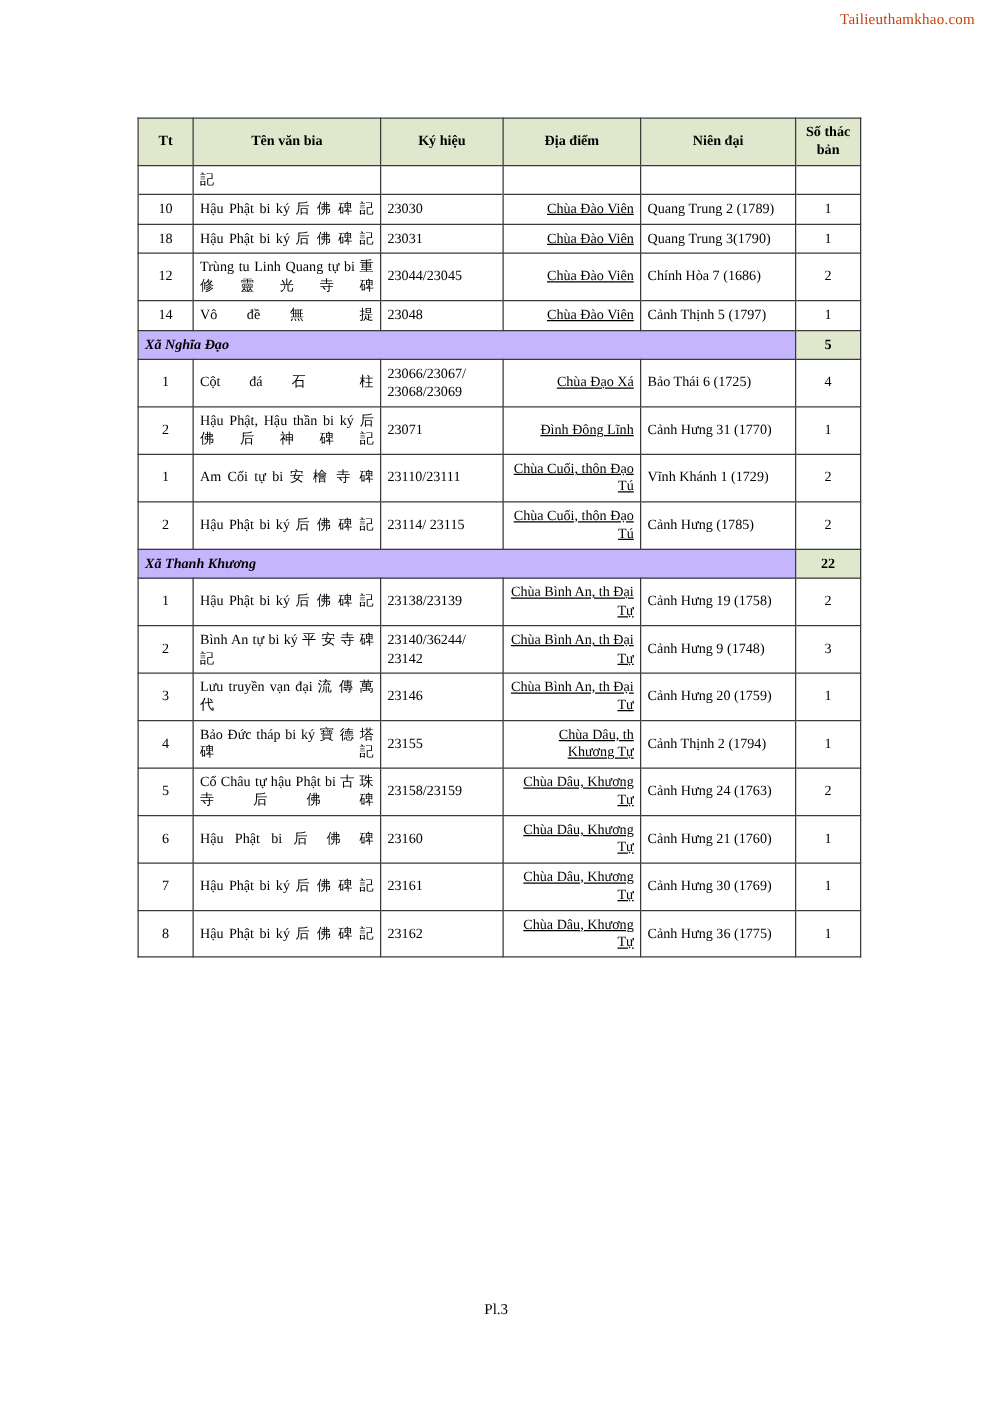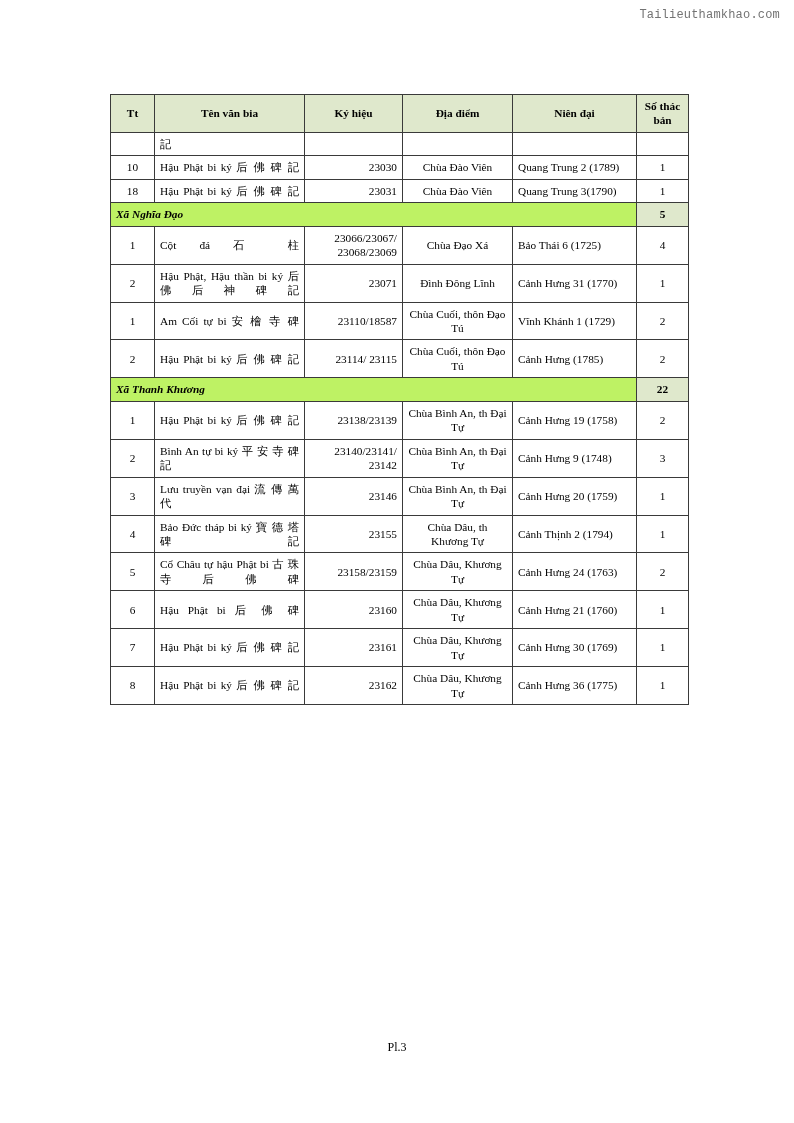--- a/index.html
+++ b/index.html
@@ -12,23 +12,23 @@
     height: 1123px;
     position: relative;
     font-family: "Liberation Serif", "DejaVu Serif", serif;
     color: #000;
     overflow: hidden;
   }
   .watermark {
     position: absolute;
     top: 8px;
     right: 14px;
-    font-family: Liberation Mono, monospace;
+    font-family: Liberation Serif, serif;
     font-size: 12px;
-    color: #737373;
+    color: #c2410c;
     letter-spacing: 0.2px;
   }
   .page {
     position: absolute;
     left: 110px;
     top: 94px;
     width: 578px;
   }
   table.doc-table {
     border-collapse: collapse;
@@ -52,38 +52,38 @@
   }
   col.c-tt { width: 44px; }
   col.c-name { width: 150px; }
   col.c-code { width: 98px; }
   col.c-place { width: 110px; }
   col.c-era { width: 124px; }
   col.c-num { width: 52px; }
 
   td.tt { text-align: center; }
   td.name { text-align: justify; text-align-last: justify; }
-  td.code { text-align: right; }
-  td.place { text-align: center; }
+  td.code { text-align: left; }
+  td.place { text-align: right; text-decoration: underline; }
   td.era { text-align: left; }
   td.num { text-align: center; }
 
   tr.partial td.name {
     border-top: 1px dotted #555;
   }
   tr.partial td.tt, tr.partial td.code, tr.partial td.place,
   tr.partial td.era, tr.partial td.num {
     border-top: none;
   }
   tr.partial td {
     border-bottom: none;
   }
 
   td.section {
-    background: #bef264;
+    background: #c4b5fd;
     font-weight: bold;
     font-style: italic;
     font-size: 11.6px;
     padding-left: 22px;
   }
   td.section-num {
     background: #dfe8cc;
     font-weight: bold;
     text-align: center;
     font-size: 11.6px;
@@ -141,20 +141,36 @@
         </tr>
         <tr>
           <td class="tt">18</td>
           <td class="name">Hậu Phật bi ký 后 佛 碑 記</td>
           <td class="code">23031</td>
           <td class="place">Chùa Đào Viên</td>
           <td class="era">Quang Trung 3(1790)</td>
           <td class="num">1</td>
         </tr>
         <tr>
+          <td class="tt">12</td>
+          <td class="name">Trùng tu Linh Quang tự bi 重 修 靈 光 寺 碑</td>
+          <td class="code">23044/23045</td>
+          <td class="place">Chùa Đào Viên</td>
+          <td class="era">Chính Hòa 7 (1686)</td>
+          <td class="num">2</td>
+        </tr>
+        <tr>
+          <td class="tt">14</td>
+          <td class="name">Vô đề 無 提</td>
+          <td class="code">23048</td>
+          <td class="place">Chùa Đào Viên</td>
+          <td class="era">Cảnh Thịnh 5 (1797)</td>
+          <td class="num">1</td>
+        </tr>
+        <tr>
           <td class="section" colspan="5">Xã Nghĩa Đạo</td>
           <td class="section-num">5</td>
         </tr>
         <tr>
           <td class="tt">1</td>
           <td class="name">Cột đá 石 柱</td>
           <td class="code">23066/23067/ 23068/23069</td>
           <td class="place">Chùa Đạo Xá</td>
           <td class="era">Bảo Thái 6 (1725)</td>
           <td class="num">4</td>
@@ -163,21 +179,21 @@
           <td class="tt">2</td>
           <td class="name">Hậu Phật, Hậu thần bi ký 后 佛 后 神 碑 記</td>
           <td class="code">23071</td>
           <td class="place">Đình Đông Lĩnh</td>
           <td class="era">Cảnh Hưng 31 (1770)</td>
           <td class="num">1</td>
         </tr>
         <tr>
           <td class="tt">1</td>
           <td class="name">Am Cối tự bi 安 檜 寺 碑</td>
-          <td class="code">23110/18587</td>
+          <td class="code">23110/23111</td>
           <td class="place">Chùa Cuối, thôn Đạo Tú</td>
           <td class="era">Vĩnh Khánh 1 (1729)</td>
           <td class="num">2</td>
         </tr>
         <tr>
           <td class="tt">2</td>
           <td class="name">Hậu Phật bi ký 后 佛 碑 記</td>
           <td class="code">23114/ 23115</td>
           <td class="place">Chùa Cuối, thôn Đạo Tú</td>
           <td class="era">Cảnh Hưng (1785)</td>
@@ -191,21 +207,21 @@
           <td class="tt">1</td>
           <td class="name">Hậu Phật bi ký 后 佛 碑 記</td>
           <td class="code">23138/23139</td>
           <td class="place">Chùa Bình An, th Đại Tự</td>
           <td class="era">Cảnh Hưng 19 (1758)</td>
           <td class="num">2</td>
         </tr>
         <tr>
           <td class="tt">2</td>
           <td class="name">Bình An tự bi ký 平 安 寺 碑 記</td>
-          <td class="code">23140/23141/ 23142</td>
+          <td class="code">23140/36244/ 23142</td>
           <td class="place">Chùa Bình An, th Đại Tự</td>
           <td class="era">Cảnh Hưng 9 (1748)</td>
           <td class="num">3</td>
         </tr>
         <tr>
           <td class="tt">3</td>
           <td class="name">Lưu truyền vạn đại 流 傳 萬 代</td>
           <td class="code">23146</td>
           <td class="place">Chùa Bình An, th Đại Tự</td>
           <td class="era">Cảnh Hưng 20 (1759)</td>

